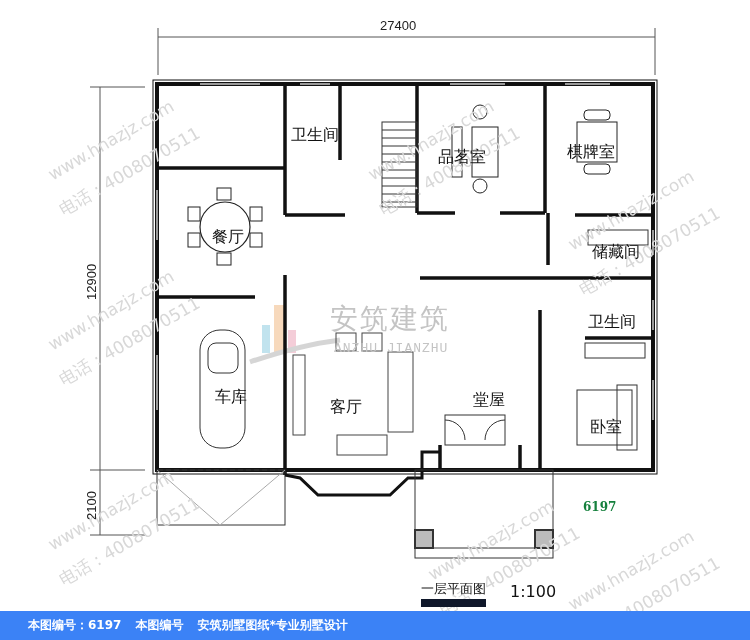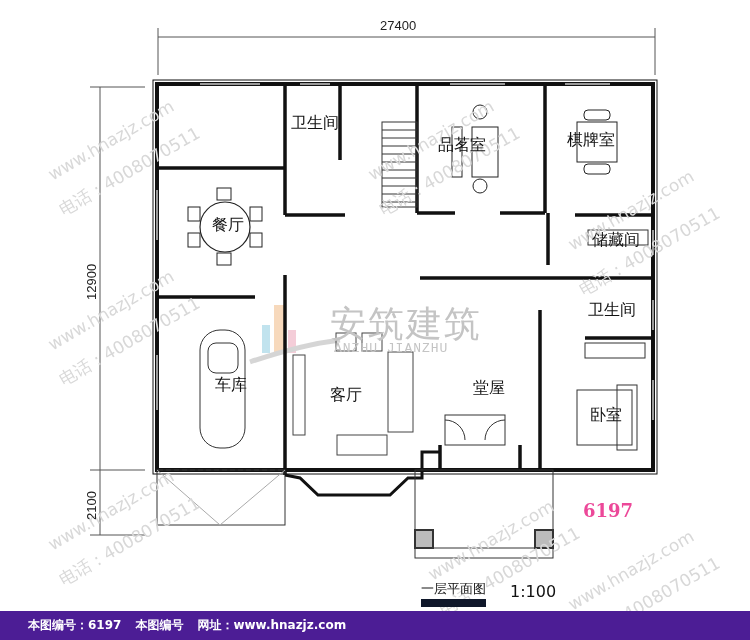--- a/index.html
+++ b/index.html
@@ -1,27 +1,27 @@
 <!DOCTYPE html>
 <html><head>
 <meta charset="utf-8">
 <style>
   html,body{margin:0;padding:0;background:#fff;}
   body{width:750px;height:640px;position:relative;overflow:hidden;font-family:"DejaVu Sans",sans-serif;}
   #plan{position:absolute;left:0;top:0;width:750px;height:640px;}
-  .room-label{position:absolute;font-family:"DejaVu Serif",serif;font-size:16px;color:#111;white-space:nowrap;}
+  .room-label{position:absolute;font-family:"DejaVu Serif",serif;font-size:16px;color:#111;white-space:nowrap;margin-top:12px;}
   .dim{position:absolute;font-family:"Liberation Sans",sans-serif;font-size:13px;color:#222;}
   .dim-v{transform:rotate(-90deg);transform-origin:left top;}
   .wm{position:absolute;color:#d8d8d8;font-family:"DejaVu Sans",sans-serif;font-size:17px;transform:rotate(-30deg);white-space:nowrap;pointer-events:none;}
-  .logo-cn{position:absolute;left:330px;top:300px;font-size:36px;color:#c4c4c4;letter-spacing:2px;font-family:"DejaVu Sans",sans-serif;}
+  .logo-cn{position:absolute;left:330px;top:300px;font-size:28px;color:#c4c4c4;letter-spacing:2px;font-family:"DejaVu Sans",sans-serif;}
   .logo-en{position:absolute;left:334px;top:341px;font-size:13px;color:#c4c4c4;letter-spacing:1px;font-family:Liberation Mono, monospace;}
-  .plan-no{position:absolute;left:583px;top:500px;font-family:"DejaVu Serif",serif;font-size:18px;font-weight:bold;color:#ec4899;}
+  .plan-no{position:absolute;left:583px;top:500px;font-family:"DejaVu Serif",serif;font-size:12px;font-weight:bold;color:#15803d;}
   .plan-title{position:absolute;left:421px;top:580px;font-size:13px;color:#111;border-bottom:8px solid #0f172a;padding-bottom:1px;}
   .plan-scale{position:absolute;left:510px;top:582px;font-size:16px;color:#111;}
-  .footer{position:absolute;left:0;top:611px;width:750px;height:29px;background:#4c1d95;color:#fff;font-size:12px;font-weight:bold;display:flex;align-items:center;gap:14px;padding-left:28px;box-sizing:border-box;white-space:nowrap;}
+  .footer{position:absolute;left:0;top:611px;width:750px;height:29px;background:#3b82f6;color:#fff;font-size:12px;font-weight:bold;display:flex;align-items:center;gap:14px;padding-left:28px;box-sizing:border-box;white-space:nowrap;}
 </style>
 </head>
 <body>
 
 <svg id="plan" viewBox="0 0 750 640" xmlns="http://www.w3.org/2000/svg">
 
   <g opacity="0.7">
     <rect x="262" y="325" width="8" height="28" fill="#a8d8e8"></rect>
     <rect x="274" y="305" width="10" height="48" fill="#f5c9a0"></rect>
     <rect x="288" y="330" width="8" height="23" fill="#f0b8c8"></rect>
@@ -188,14 +188,14 @@
 <div class="room-label" style="left:473px;top:378px">堂屋</div>
 <div class="room-label" style="left:590px;top:405px">卧室</div>
 
 <div class="plan-no">6197</div>
 <div class="plan-title">一层平面图</div>
 <div class="plan-scale">1:100</div>
 
 <div class="footer">
   <span>本图编号：6197</span>
   <span>本图编号</span>
-  <span>网址：www.hnazjz.com</span>
+  <span>安筑别墅图纸*专业别墅设计</span>
 </div>
 
 </body></html>

